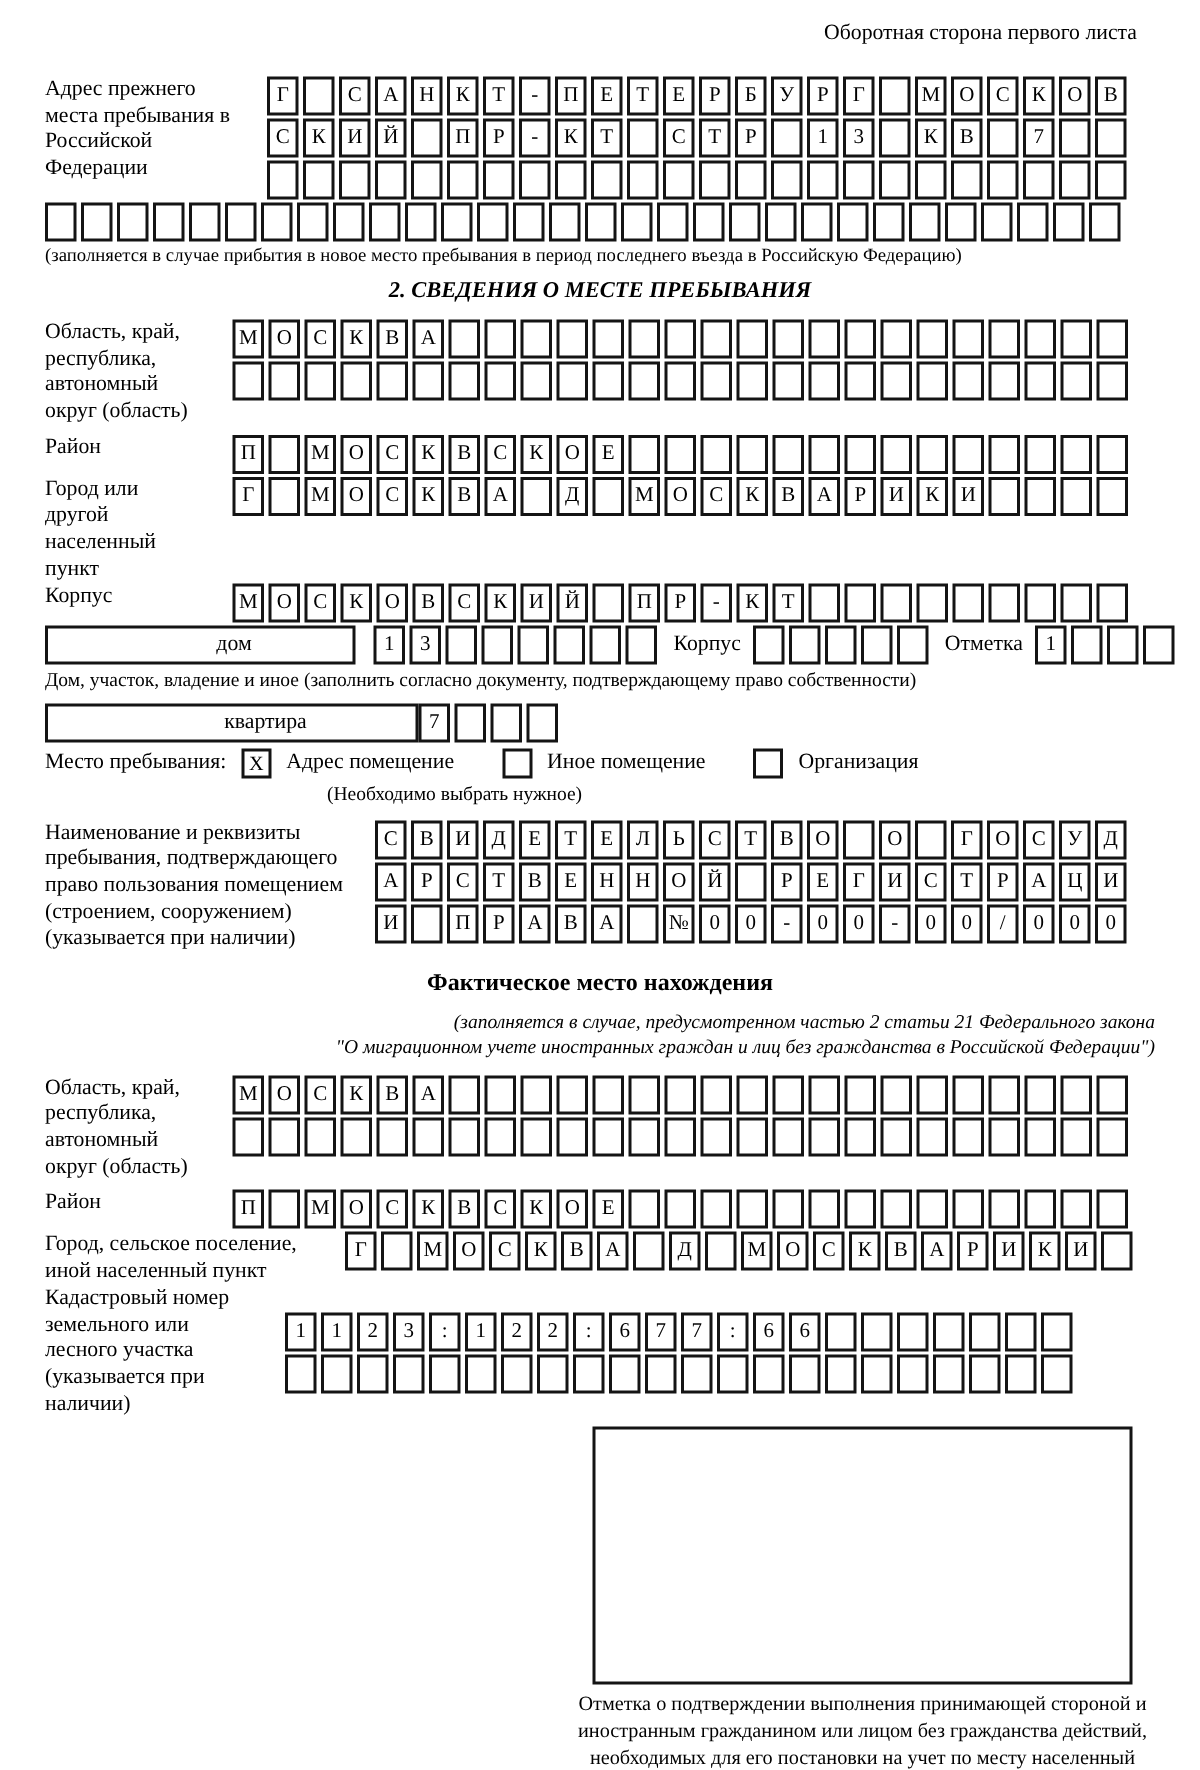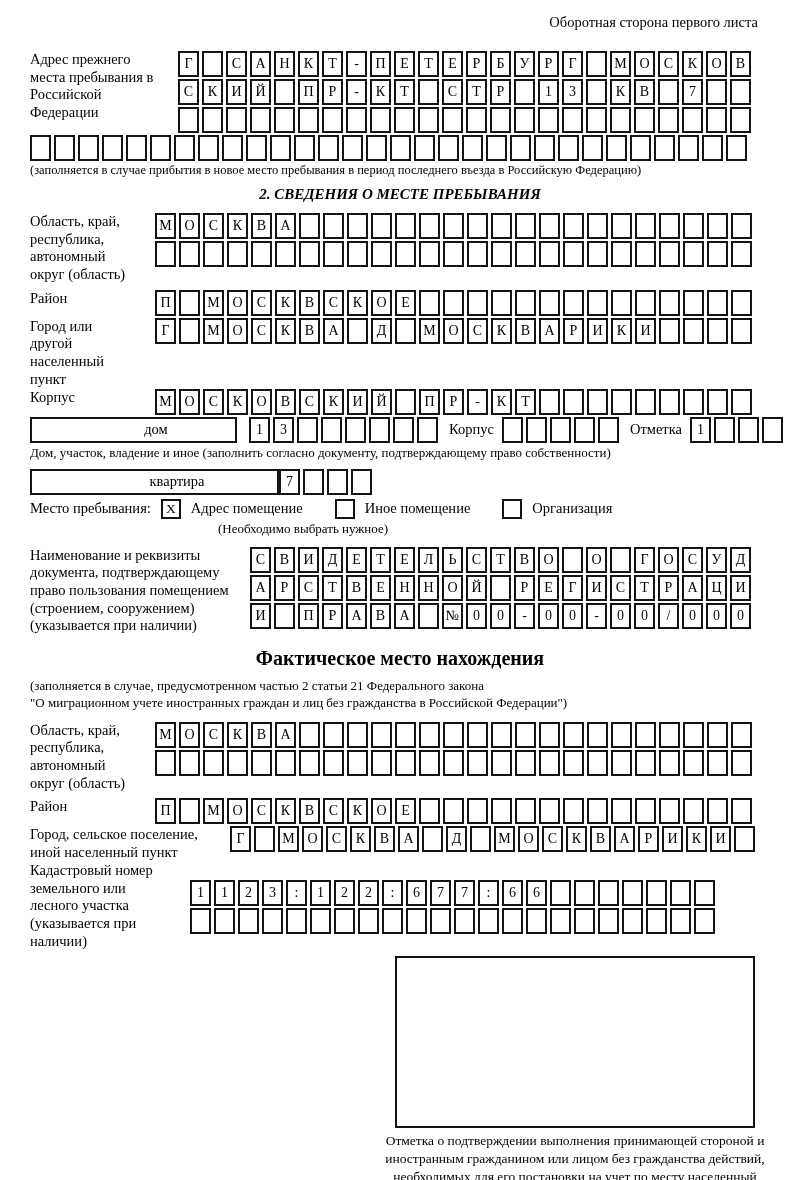--- a/index.html
+++ b/index.html
@@ -36,22 +36,22 @@
 
   .mesto-row{display:flex;align-items:center;margin-top:4px;}
   .mesto-label{font-size:14.5px;flex:none;}
   .checkbox{
     width:16px;height:16px;border:2px solid #141414;flex:none;
     display:flex;align-items:center;justify-content:center;font-size:13.5px;margin:0 10px;
   }
   .opt-label{font-size:14.5px;margin-right:22px;}
   .mesto-note{font-size:13px;margin:2px 0 10px 188px;}
 
-  .center-bold{font-weight:bold;text-align:center;font-size:20px;margin:12px 0 8px 0;}
-  .center-note{font-size:13px;text-align:left;line-height:1.3;}
+  .center-bold{font-weight:bold;text-align:center;font-size:16px;margin:12px 0 8px 0;}
+  .center-note{font-size:13px;text-align:right;line-height:1.3;font-style:italic;}
   .mt18{margin-top:18px;}
   .mb6{margin-bottom:6px;}
   .mb10{margin-bottom:10px;}
 
   .stamp-box{border:2px solid #141414;width:356px;height:168px;margin:6px 0 4px 365px;}
   .stamp-caption{width:400px;margin-left:345px;text-align:center;font-size:13.5px;line-height:1.32;}
 </style>
 </head>
 <body>
 
@@ -376,21 +376,21 @@
     <div class="checkbox">X</div>
     <div class="opt-label">Адрес помещение</div>
     <div class="checkbox"></div>
     <div class="opt-label">Иное помещение</div>
     <div class="checkbox"></div>
     <div class="opt-label">Организация</div>
   </div>
   <div class="mesto-note">(Необходимо выбрать нужное)</div>
 
   <div class="lblrow">
-    <div class="lbl w220">Наименование и реквизиты документа, подтверждающему право пользования помещением (строением, сооружением) (указывается при наличии)</div>
+    <div class="lbl w220">Наименование и реквизиты пребывания, подтверждающего право пользования помещением (строением, сооружением) (указывается при наличии)</div>
     <div>
       <div class="cellrow">
           <div class="cell">С</div>
           <div class="cell">В</div>
           <div class="cell">И</div>
           <div class="cell">Д</div>
           <div class="cell">Е</div>
           <div class="cell">Т</div>
           <div class="cell">Е</div>
           <div class="cell">Л</div>

